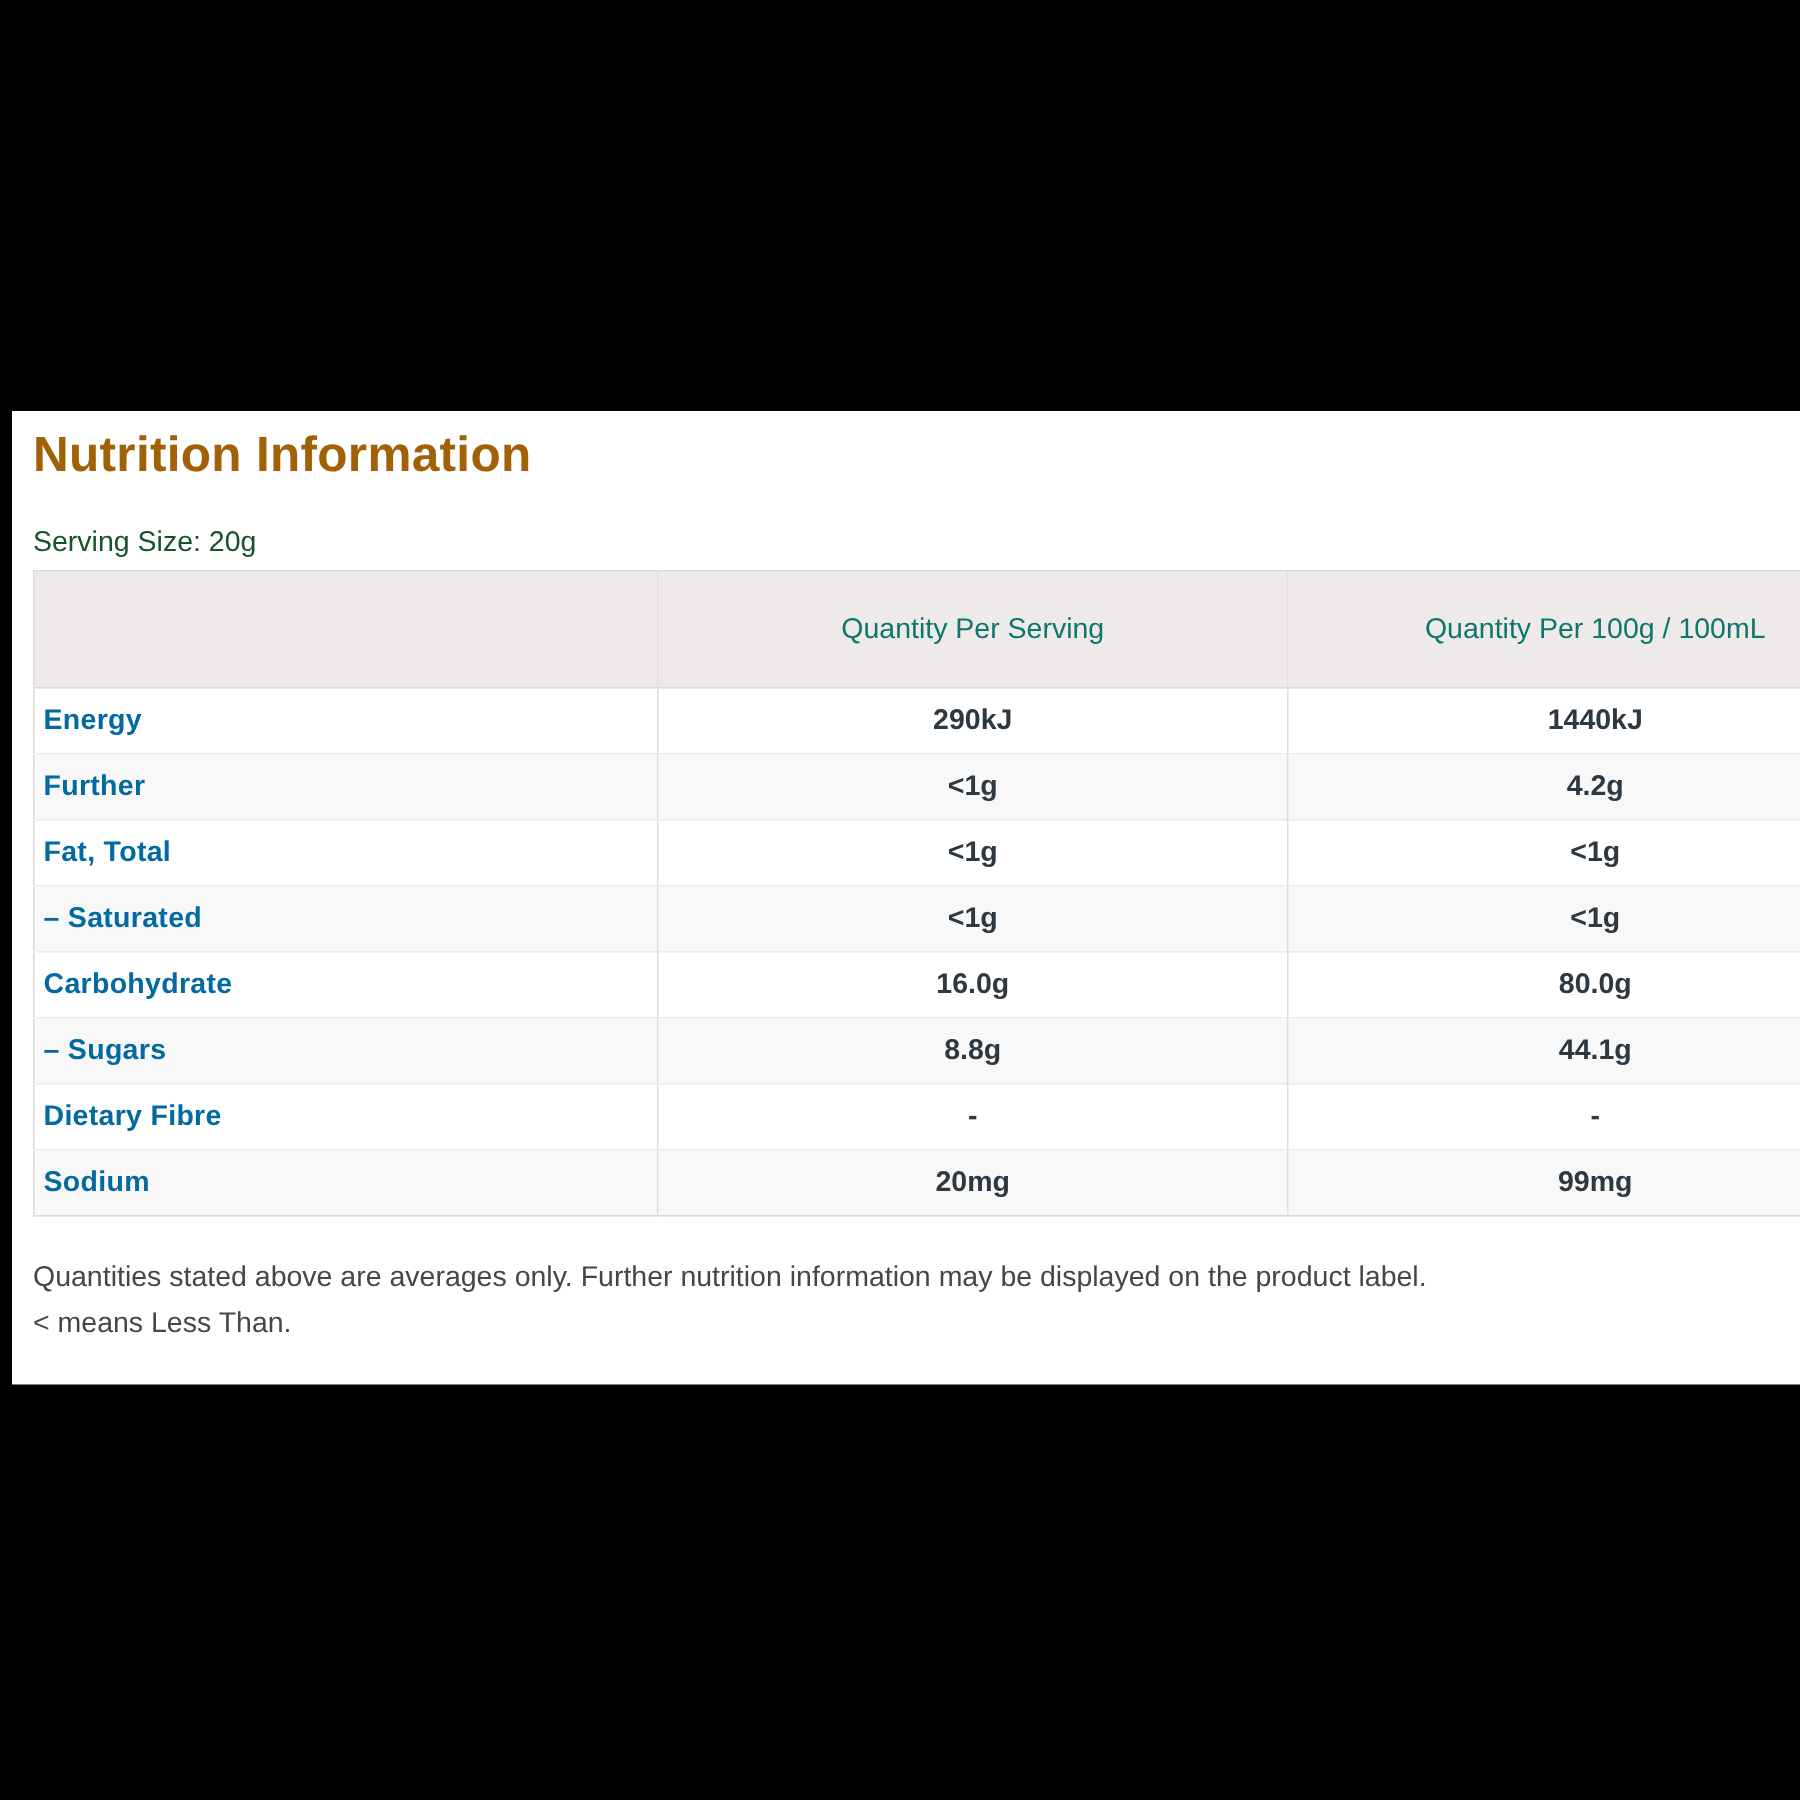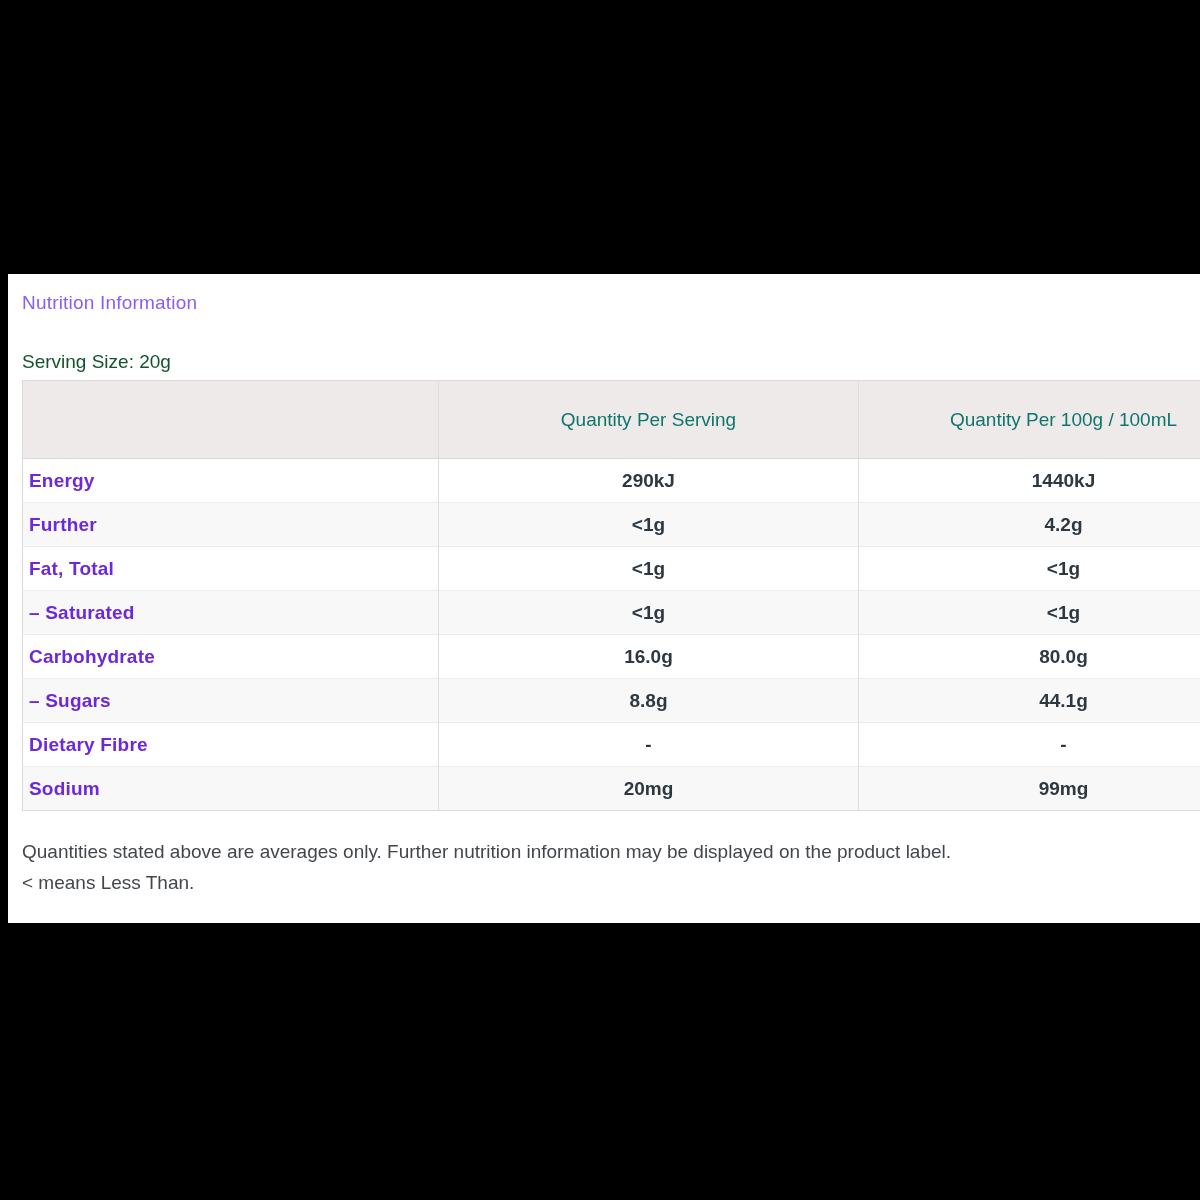--- a/index.html
+++ b/index.html
@@ -24,25 +24,25 @@
     width: 1192px;
     height: 649px;
     background: #ffffff;
     overflow: hidden;
     padding-left: 14px;
     padding-top: 12px;
     box-sizing: border-box;
   }
   .section-title {
     margin: 0;
-    font-size: 19px;
+    font-size: 33px;
     line-height: 34px;
-    font-weight: 400;
+    font-weight: 700;
     letter-spacing: 0.2px;
-    color: #8b5cf6;
+    color: #a16207;
   }
   .serving-size {
     margin-top: 30px;
     font-size: 19px;
     line-height: 24px;
     color: #14532d;
   }
   .nutrition-table {
     margin-top: 6px;
     border-collapse: collapse;
@@ -75,21 +75,21 @@
   }
   .nutrition-table tbody tr + tr td {
     border-top: 1px solid #ececec;
   }
   .nutrition-table tbody tr.alt {
     background: #f8f8f8;
   }
   td.nutrient-label {
     font-size: 19px;
     font-weight: 700;
-    color: #6d28d9;
+    color: #0369a1;
     text-align: left;
     padding-left: 6px;
     letter-spacing: 0.2px;
   }
   td.nutrient-value {
     font-size: 19px;
     font-weight: 700;
     color: #2e3840;
     text-align: center;
     margin-left: 13px;

